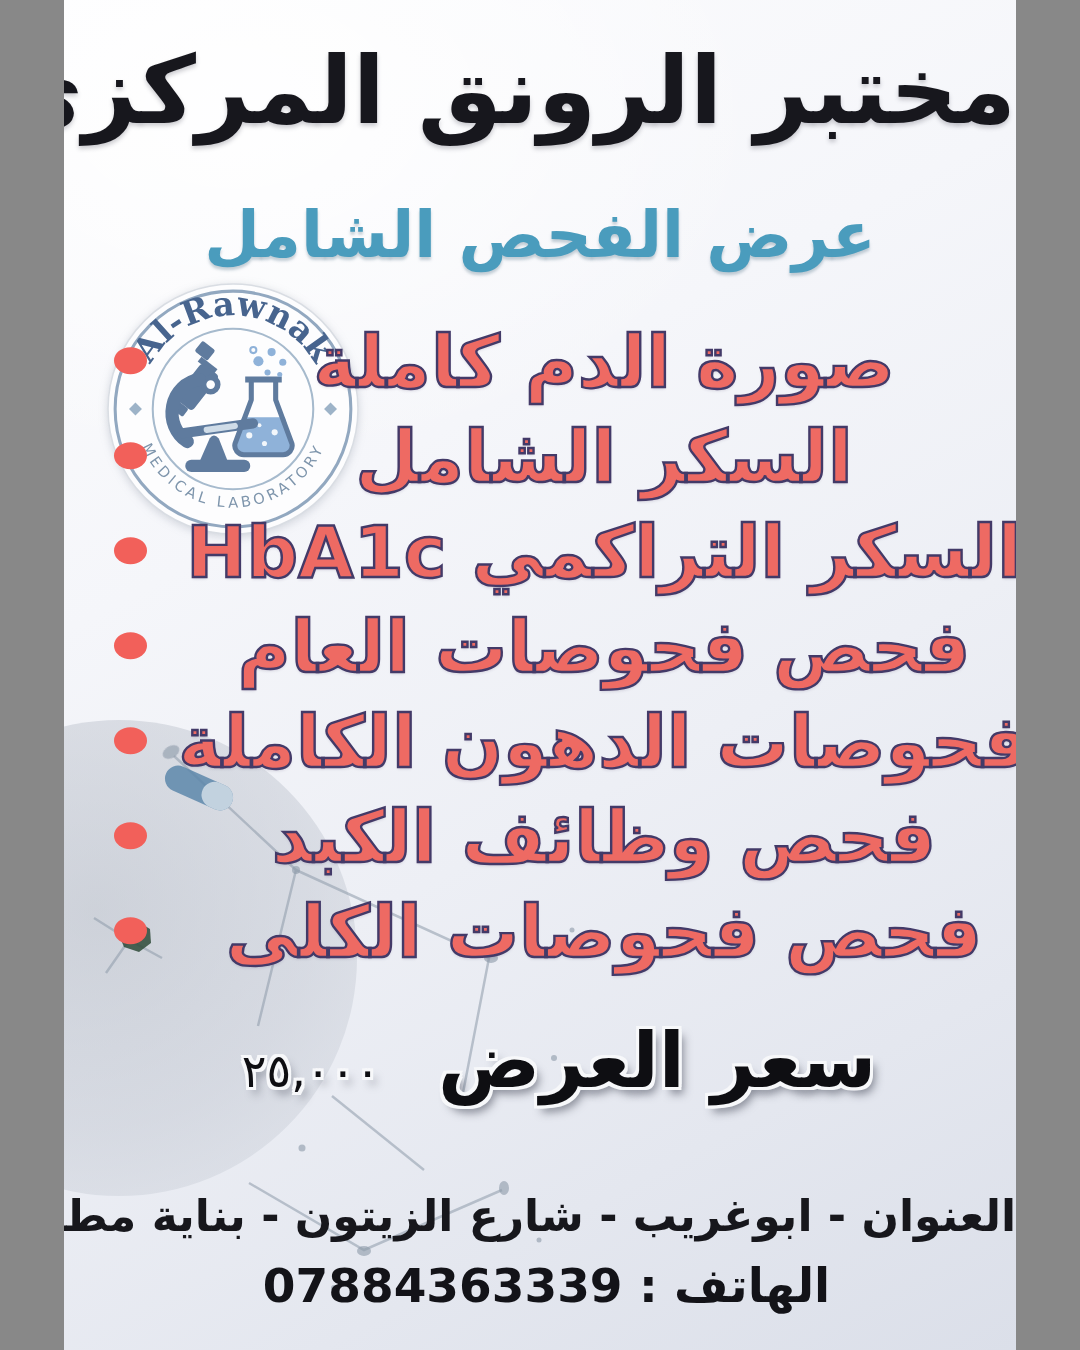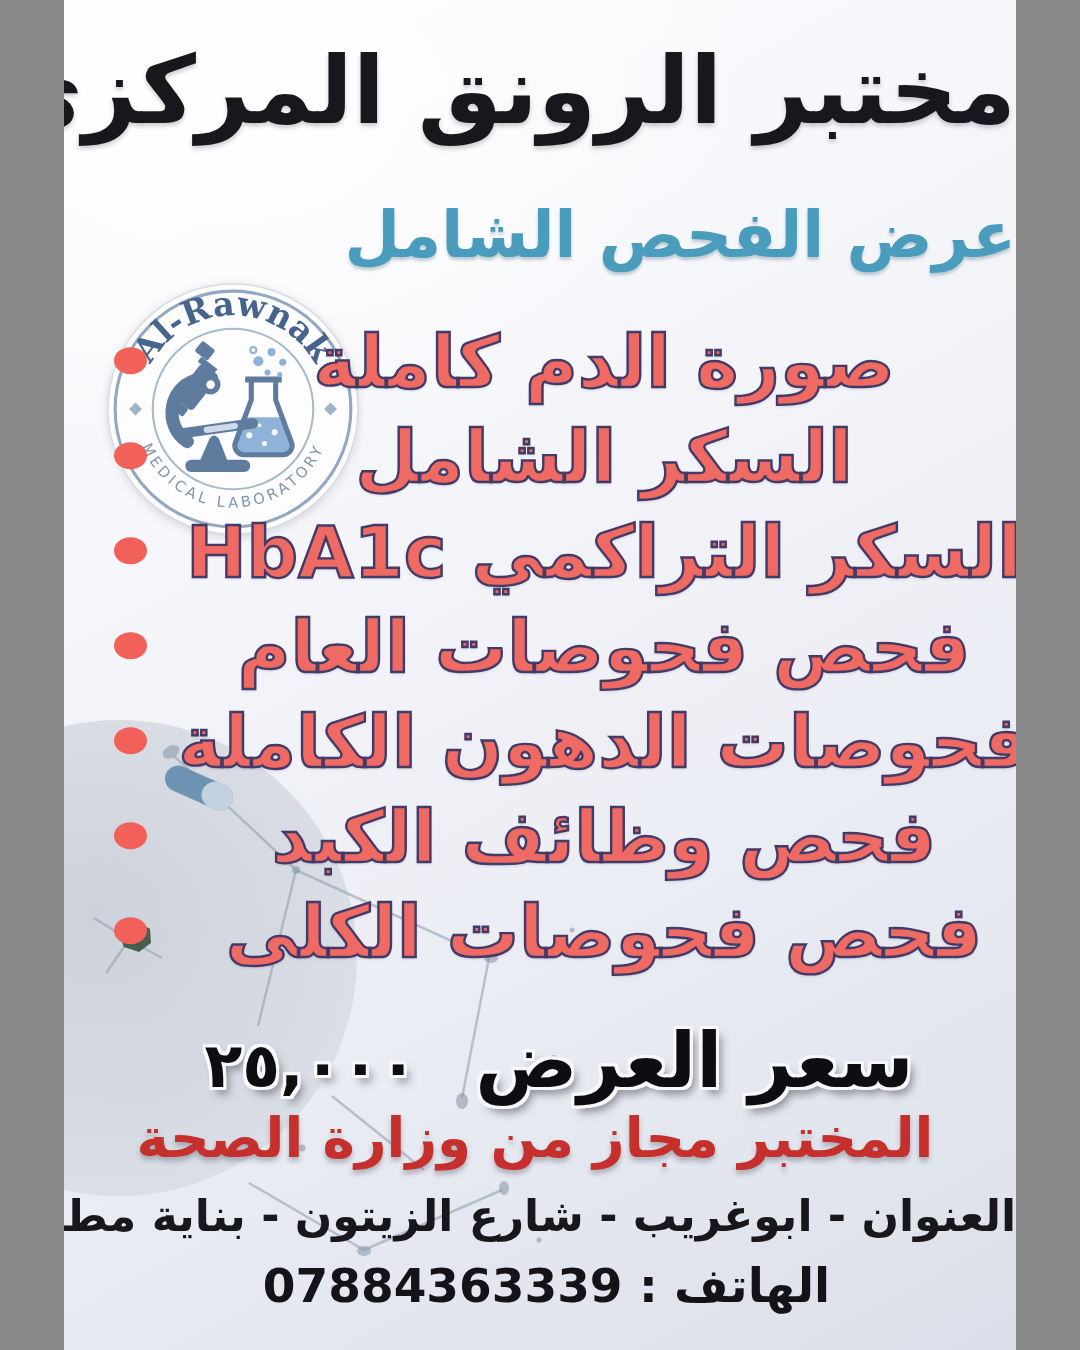--- a/index.html
+++ b/index.html
@@ -19,21 +19,21 @@
   }
   .abs{position:absolute}
   
   .lab-title{
     top:18px; left:0; right:0; text-align:center; direction:rtl;
     font-size:94px; font-weight:900; color:var(--ink); line-height:1.55;
     text-shadow:0 3px 4px rgba(60,60,75,.25);
     white-space:nowrap;
   }
   .offer-subtitle{
-    top:198px; left:0; right:0; direction:rtl;
+    top:198px; left:0; right:0; text-align:center; direction:rtl;
     font-size:64px; font-weight:900; color:var(--teal); letter-spacing:2px;
     text-shadow:0 3px 3px rgba(90,120,140,.35);
     white-space:nowrap;
   }
   
   .lab-logo{ left:42px; top:282px; width:254px; height:254px; }
   .lab-logo svg{width:100%;height:100%;display:block;
     filter:drop-shadow(0 2px 4px rgba(100,110,130,.25));}
   
   .test-list{ top:314px; left:120px; width:840px; direction:rtl; }
@@ -52,21 +52,21 @@
   
   .price-line{
     top:1016px; left:0; width:990px; direction:rtl;
     display:flex; justify-content:center; align-items:baseline; gap:58px;
     color:#0e0e12;
     text-shadow:-3px -3px 0 #f7f8fa,3px -3px 0 #f7f8fa,-3px 3px 0 #f7f8fa,3px 3px 0 #f7f8fa,
       0 -3px 0 #f7f8fa,0 3px 0 #f7f8fa,-3px 0 0 #f7f8fa,3px 0 0 #f7f8fa,
       5px 7px 9px rgba(45,50,65,.5);
   }
   .price-label{ font-size:76px; font-weight:900;text-align:right; }
-  .price-value{ font-size:62px; font-weight:700; }
+  .price-value{ font-size:46px; font-weight:400; }
   .license-note{
     top:1106px; left:0; right:10px; text-align:center; direction:rtl;
     font-size:55px; font-weight:900; color:var(--red);
     text-shadow:0 4px 5px rgba(70,70,85,.35);
     white-space:nowrap;
   }
   
   .address-line{
     top:1190px; left:0; right:0; text-align:center; direction:rtl;
     font-size:44px; font-weight:600; color:#17171c; white-space:nowrap;
@@ -211,21 +211,20 @@
       <span class="test-label">فحص فحوصات الكلى</span>
       <span class="bullet-dot"></span>
     </div>
   </div>
 
   <div class="abs price-line">
     <span class="price-label">سعر العرض</span>
     <span class="price-value">٢٥,٠٠٠</span>
   </div>
 
-  <div class="abs license-note">المختبر مجاز من وزارة الصحة</div>
 
   <div class="abs address-line">العنوان - ابوغريب - شارع الزيتون - بناية مطعم أصيل الشام</div>
   <div class="abs phone-line">
     <span>الهاتف :</span>
     <span class="num">07884363339</span>
   </div>
 
 </div>
 
 </body></html>

